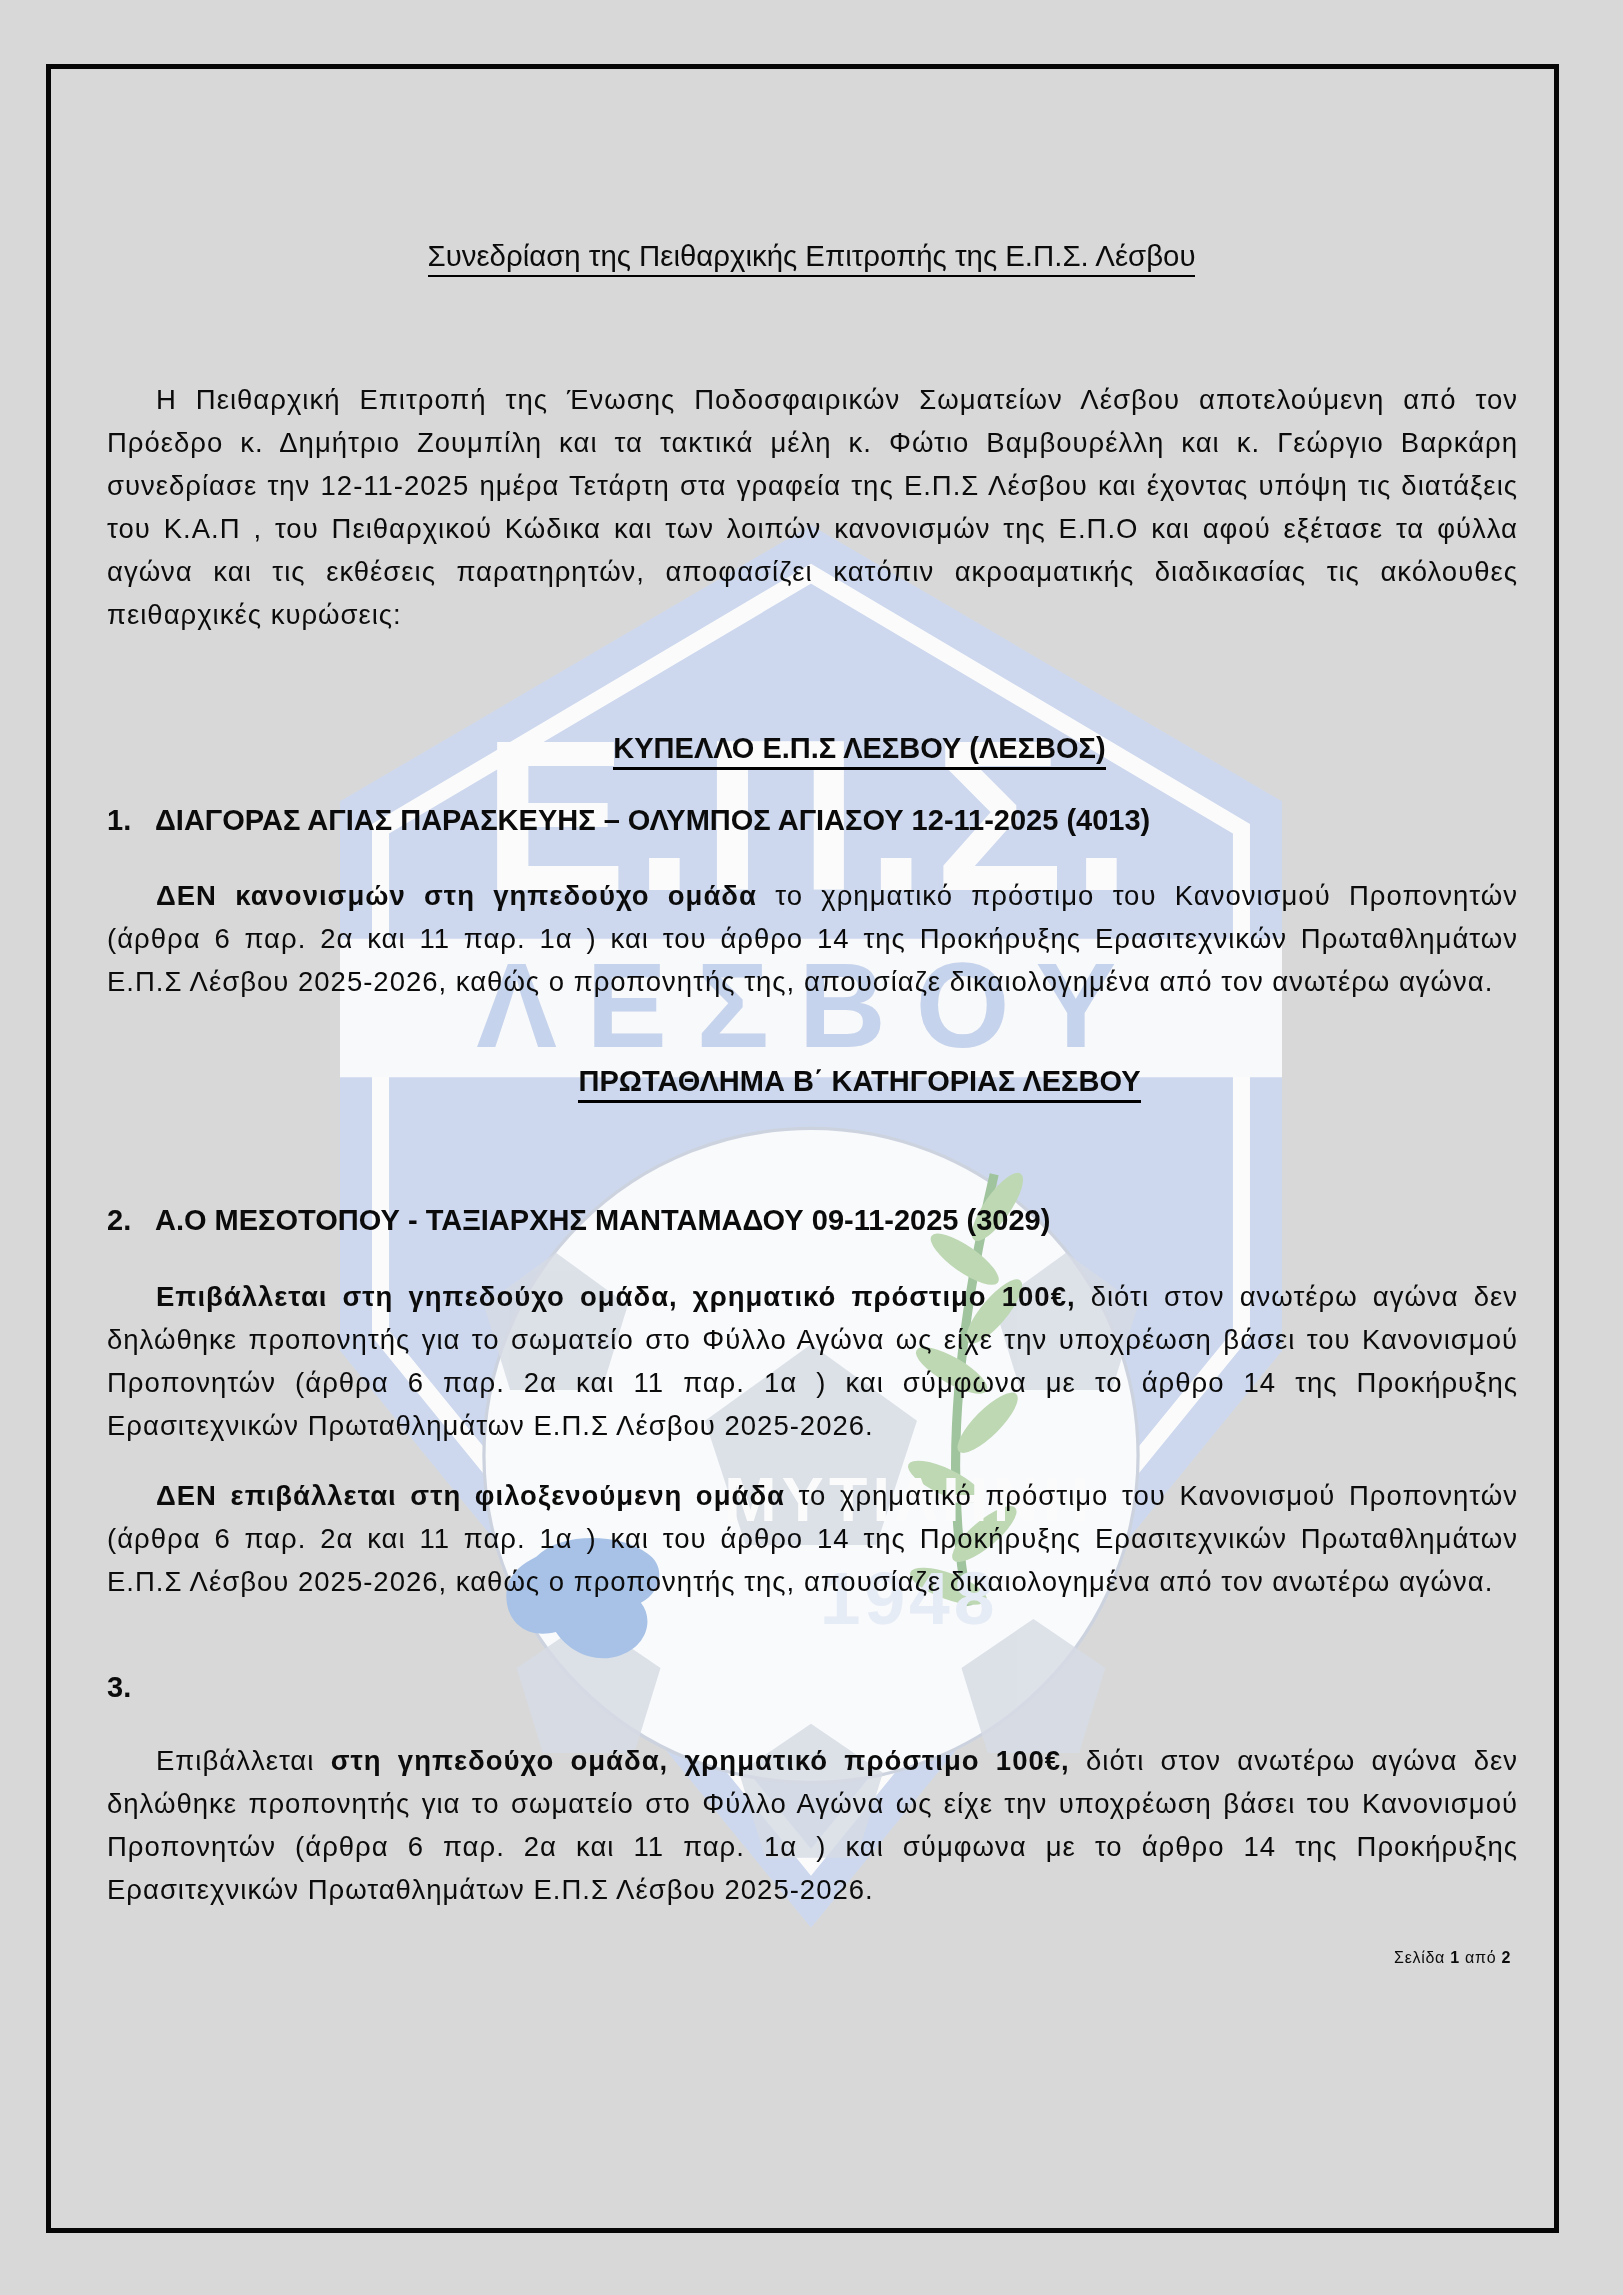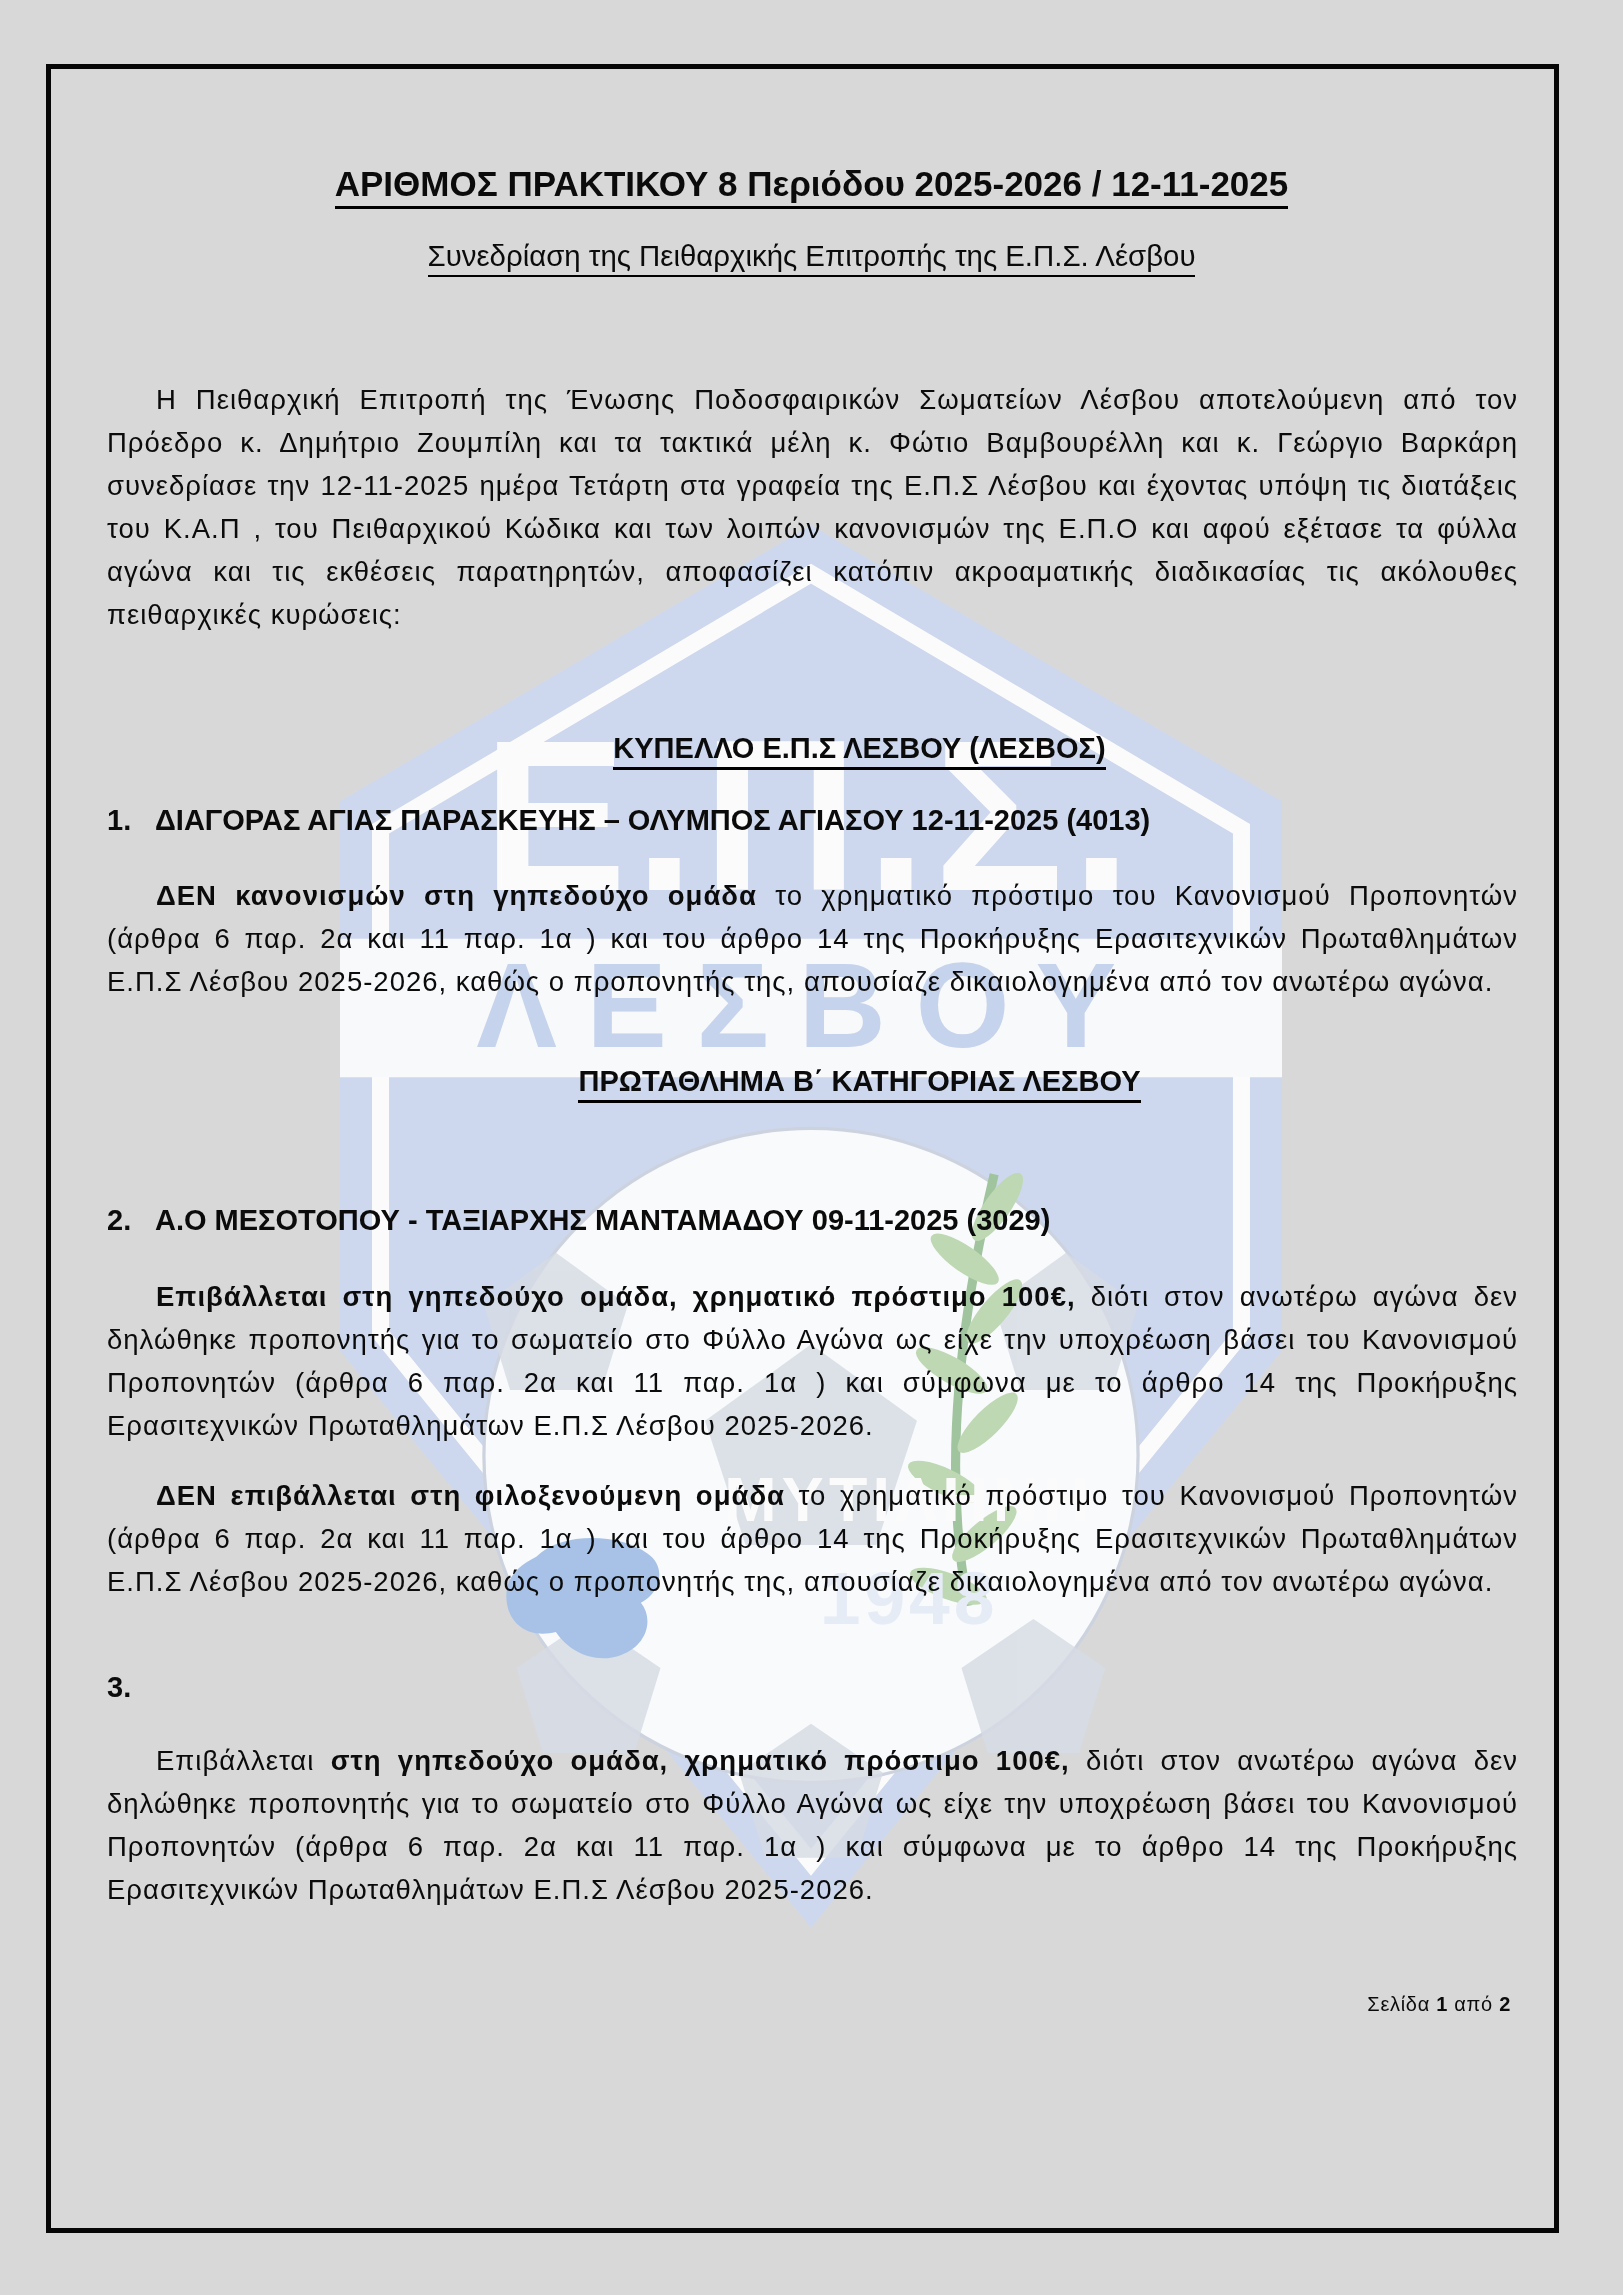--- a/index.html
+++ b/index.html
@@ -19,21 +19,21 @@
   .title .u{border-bottom:3.9px solid #000;padding-bottom:3.3px;}
   .subtitle{position:absolute;top:239px;left:0;width:100%;text-align:center;font-size:29.4px;}
   .subtitle .u{border-bottom:2px solid #000;padding-bottom:3.3px;}
   .para{position:absolute;left:107px;width:1411px;font-size:27.5px;line-height:43px;
         text-align:justify;letter-spacing:1px;}
   .para.indent{text-indent:49px;}
   .sect{position:absolute;left:0;width:100%;text-align:center;font-size:29px;font-weight:bold;margin-left:48px;}
   .sect .u{border-bottom:3.3px solid #000;padding-bottom:2.6px;}
   .case{position:absolute;left:107px;width:1411px;font-size:29px;font-weight:bold;display:flex;}
   .case .num{width:48px;flex:none;}
-  .footer{position:absolute;top:1993px;right:112px;font-size:20px;letter-spacing:0.7px;}
+  .footer{position:absolute;top:1949px;right:112px;font-size:16px;letter-spacing:0.7px;}
   .footer b{font-weight:bold;}
   b{font-weight:bold;}
 </style>
 </head>
 <body>
 
 <div class="page">
 
   <svg class="watermark" viewBox="0 0 1440 2160" aria-hidden="true">
     <path d="M720 8 L0 430 L0 1270 L720 2152 L1440 1270 L1440 430 Z" fill="#cdd9f0"></path>
@@ -65,23 +65,20 @@
       </g>
     </g>
     <text x="870" y="1530" font-size="96" letter-spacing="8" text-anchor="middle" fill="#ffffff">ΜΥΤΙΛΗΝΗ</text>
     <text x="870" y="1688" font-size="112" letter-spacing="6" text-anchor="middle" fill="#e8eef8">1948</text>
   </svg>
 
   <div class="frame"></div>
 
   <div class="content">
 
-    <div class="title">
-      <span class="u">ΑΡΙΘΜΟΣ ΠΡΑΚΤΙΚΟΥ 8 Περιόδου 2025-2026 / 12-11-2025</span>
-    </div>
 
     <div class="subtitle">
       <span class="u">Συνεδρίαση της Πειθαρχικής Επιτροπής της Ε.Π.Σ. Λέσβου</span>
     </div>
 
     <div class="para indent" style="top:378px;">
       <span>Η Πειθαρχική Επιτροπή της Ένωσης Ποδοσφαιρικών Σωματείων Λέσβου αποτελούμενη από τον Πρόεδρο κ. Δημήτριο Ζουμπίλη και τα τακτικά μέλη κ. Φώτιο Βαμβουρέλλη και κ. Γεώργιο Βαρκάρη συνεδρίασε την 12-11-2025 ημέρα Τετάρτη στα γραφεία της Ε.Π.Σ Λέσβου και έχοντας υπόψη τις διατάξεις του Κ.Α.Π , του Πειθαρχικού Κώδικα και των λοιπών κανονισμών της Ε.Π.Ο και αφού εξέτασε τα φύλλα αγώνα και τις εκθέσεις παρατηρητών, αποφασίζει κατόπιν ακροαματικής διαδικασίας τις ακόλουθες πειθαρχικές κυρώσεις:</span>
     </div>
 
     <div class="sect" style="top:732px;">

